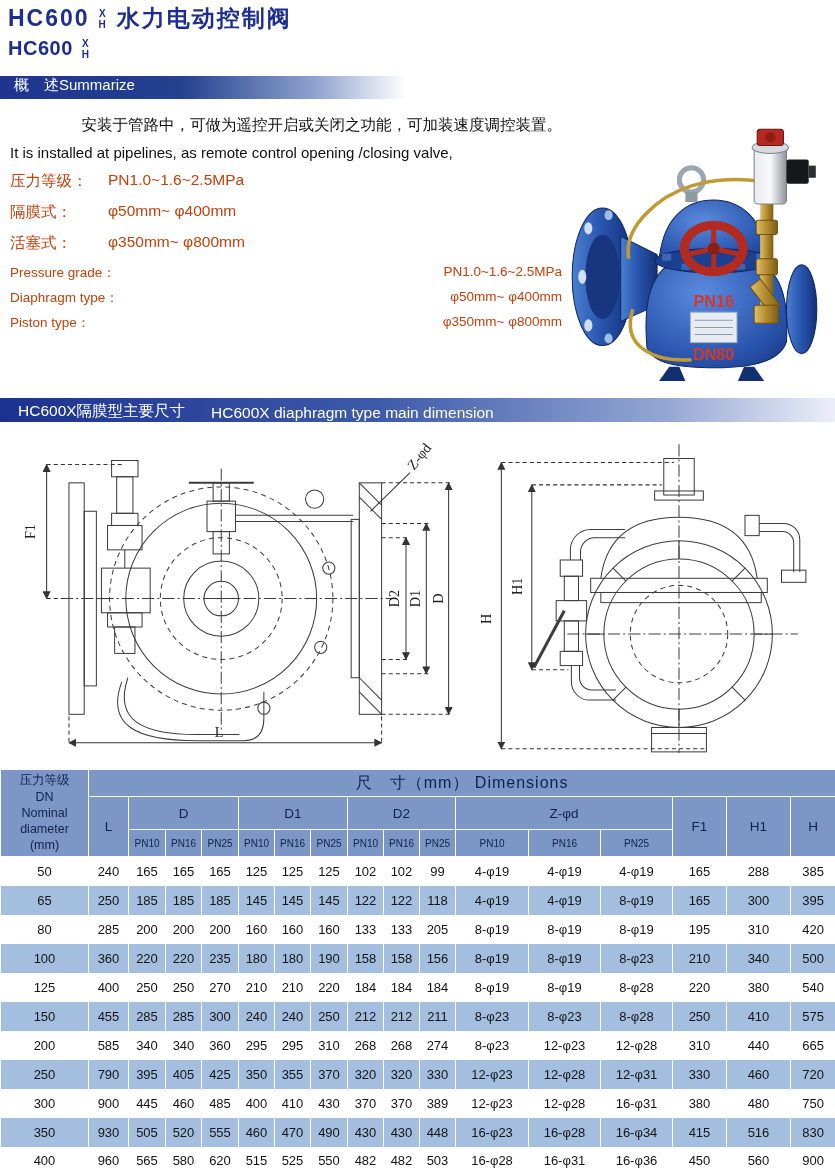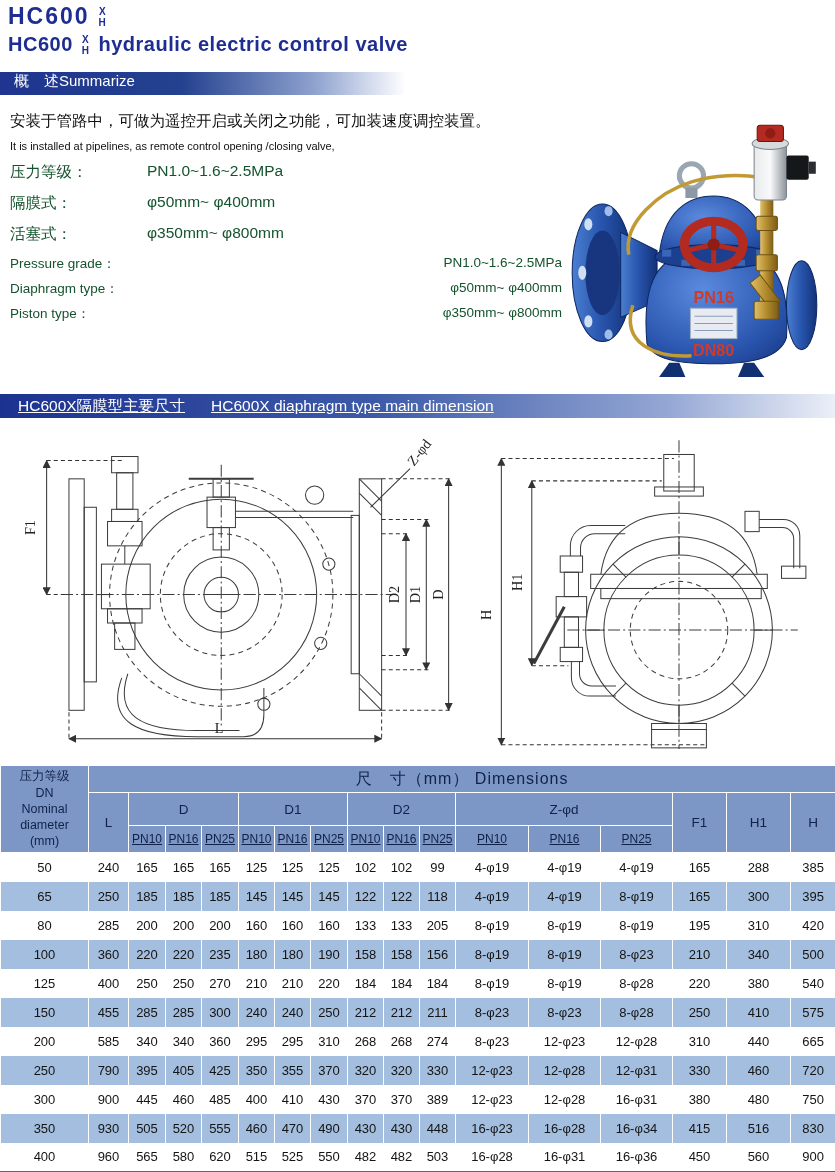--- a/index.html
+++ b/index.html
@@ -14,72 +14,72 @@
   .title-line.en { font-size:20px; margin-top:3px; letter-spacing:0.5px; }
   .frac { display:inline-flex; flex-direction:column; align-items:center; font-size:10px; line-height:1.05; font-weight:bold; color:#1e2d91; transform:translateY(1px); }
 
   
   .bar1 { margin-top:16px; width:404px; height:23px;
     background:linear-gradient(90deg,#1f3590 0%,#24418f 45%,#8fa3cf 78%,#fdfdff 100%);
     color:#fff; display:flex; font-size:15px; padding-left:14px; }
   .bar1 .en { }
   .bar2 { margin-top:12px; width:835px; height:24px;
     background:linear-gradient(90deg,#1c3290 0%,#3d5aa8 45%,#94a7d4 80%,#eceff8 100%);
-    color:#fff; display:flex; align-items:center; font-size:15.5px; padding-left:18px;text-decoration:underline; }
+    color:#fff; display:flex; align-items:flex-end; font-size:15.5px; padding-left:18px; }
   .bar2 .en { margin-left:26px; }
 
   
   .intro { display:flex; padding:6px 0 0 10px; }
   .intro-text { width:552px; }
-  .cn-intro { font-size:15.5px; margin:10px 0 4px; color:#101010; }
-  .en-intro { font-size:11px; margin:8px 0; color:#101010; }
-  .spec-row { display:flex; font-size:15.5px; margin:10px 0; color:#14532d;gap:39px; }
+  .cn-intro { font-size:15.5px; margin:10px 0 4px; color:#101010;text-align:right; }
+  .en-intro { font-size:15px; margin:8px 0; color:#101010; }
+  .spec-row { display:flex; font-size:15.5px; margin:10px 0; color:#c2410c; }
   .spec-row .lbl { min-width:98px; }
   .spec-row.en { font-size:13.5px; margin:7px 0;justify-content:space-between; }
   .spec-row.en .lbl { min-width:126px; }
   .photo-wrap { width:268px; margin-top:2px; }
 
   
   .drawings { display:flex; align-items:flex-start; margin-top:4px; padding-left:8px; }
   .drawings svg text { font-family:"Liberation Serif","DejaVu Serif",serif; font-size:14px; fill:#222; }
 
   
   table.dims { border-collapse:collapse; width:835px; margin-top:8px; table-layout:fixed;
     border-top:1px solid #b4c2d8; border-bottom:2px solid #49699c; }
   table.dims th { background:#7c97c5; border:1px solid #ffffff; font-weight:normal; color:#10224a; }
   th.dn-h { font-size:12.5px; line-height:1.3; }
   th.dim-title { font-size:16px; height:27px; letter-spacing:1px; }
   th.grp { font-size:13.5px; height:33px; }
   th.lcol, th.tail { font-size:13.5px; }
-  th.pn { font-size:12px; height:27px;text-decoration:underline; }
+  th.pn { font-size:10px; height:27px; }
   table.dims td { text-align:center; height:29px; font-size:13px; color:#141414;
     border-left:1px solid #fff; border-right:1px solid #fff; }
   table.dims tbody tr:nth-child(even) { background:#a3bede; }
   table.dims tbody tr:nth-child(odd) { background:#ffffff; }
 </style>
 </head>
 <body>
 
 <div class="page">
 
   <div class="title-block">
     <div class="title-line cn">
       <span>HC600</span>
       <span class="frac">
         <span>X</span>
         <span>H</span>
       </span>
+      <span>水力电动控制阀</span>
     </div>
     <div class="title-line en">
       <span>HC600</span>
       <span class="frac">
         <span>X</span>
         <span>H</span>
       </span>
-      <span>hydraulic electric control valve</span>
     </div>
   </div>
 
   <div class="bar1">
     <span>概　述</span>
     <span class="en">Summarize</span>
   </div>
 
   <div class="intro">
     <div class="intro-text">

